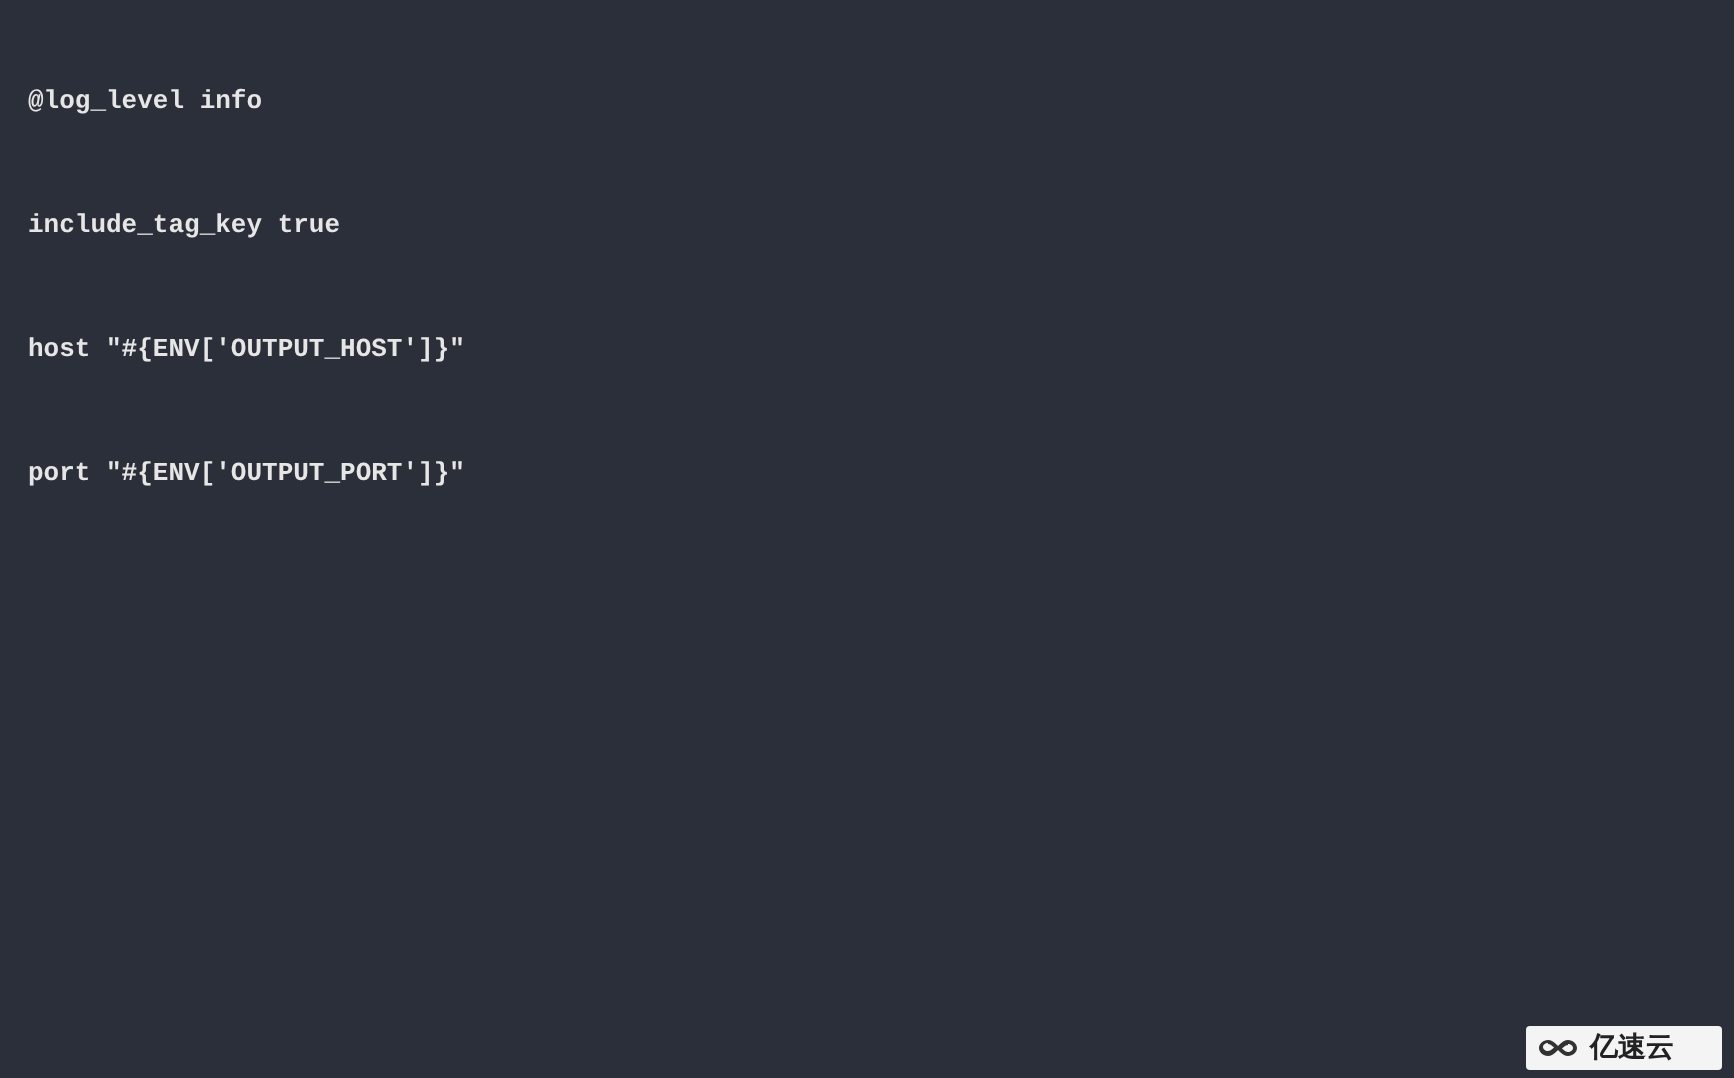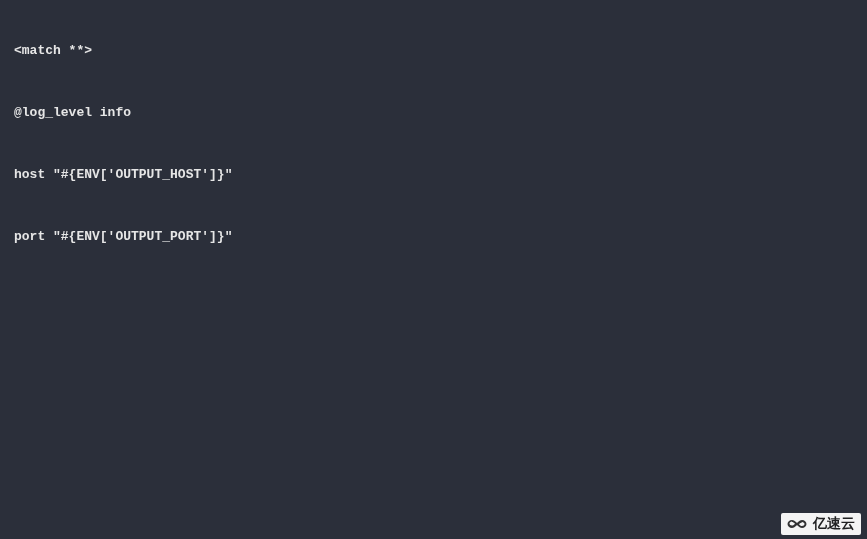--- a/index.html
+++ b/index.html
@@ -26,39 +26,39 @@
   }
   .watermark {
     position: absolute;
     bottom: 4px;
     right: 6px;
     background: #ffffff;
     color: #222;
     font-family: Arial, sans-serif;
     font-weight: bold;
     font-size: 14px;
-    padding: 2px 6px 2px 4px;
+    padding: 2px 24px 2px 4px;
     border-radius: 2px;
     display: flex;
     align-items: center;
     opacity: 0.95;
   }
   .wm-icon {
     width: 24px;
     height: 16px;
     margin-right: 4px;
     fill: #333;
   }
 </style>
 </head>
 <body>
 
 <div class="code-block">
-  <span class="code-line">&lt;match **&gt;</span>
   <span class="code-line">@log_level info</span>
+  <span class="code-line">include_tag_key true</span>
   <span class="code-line">host "#{ENV['OUTPUT_HOST']}"</span>
   <span class="code-line">port "#{ENV['OUTPUT_PORT']}"</span>
   
   
   
   
   
   
   
 </div>

